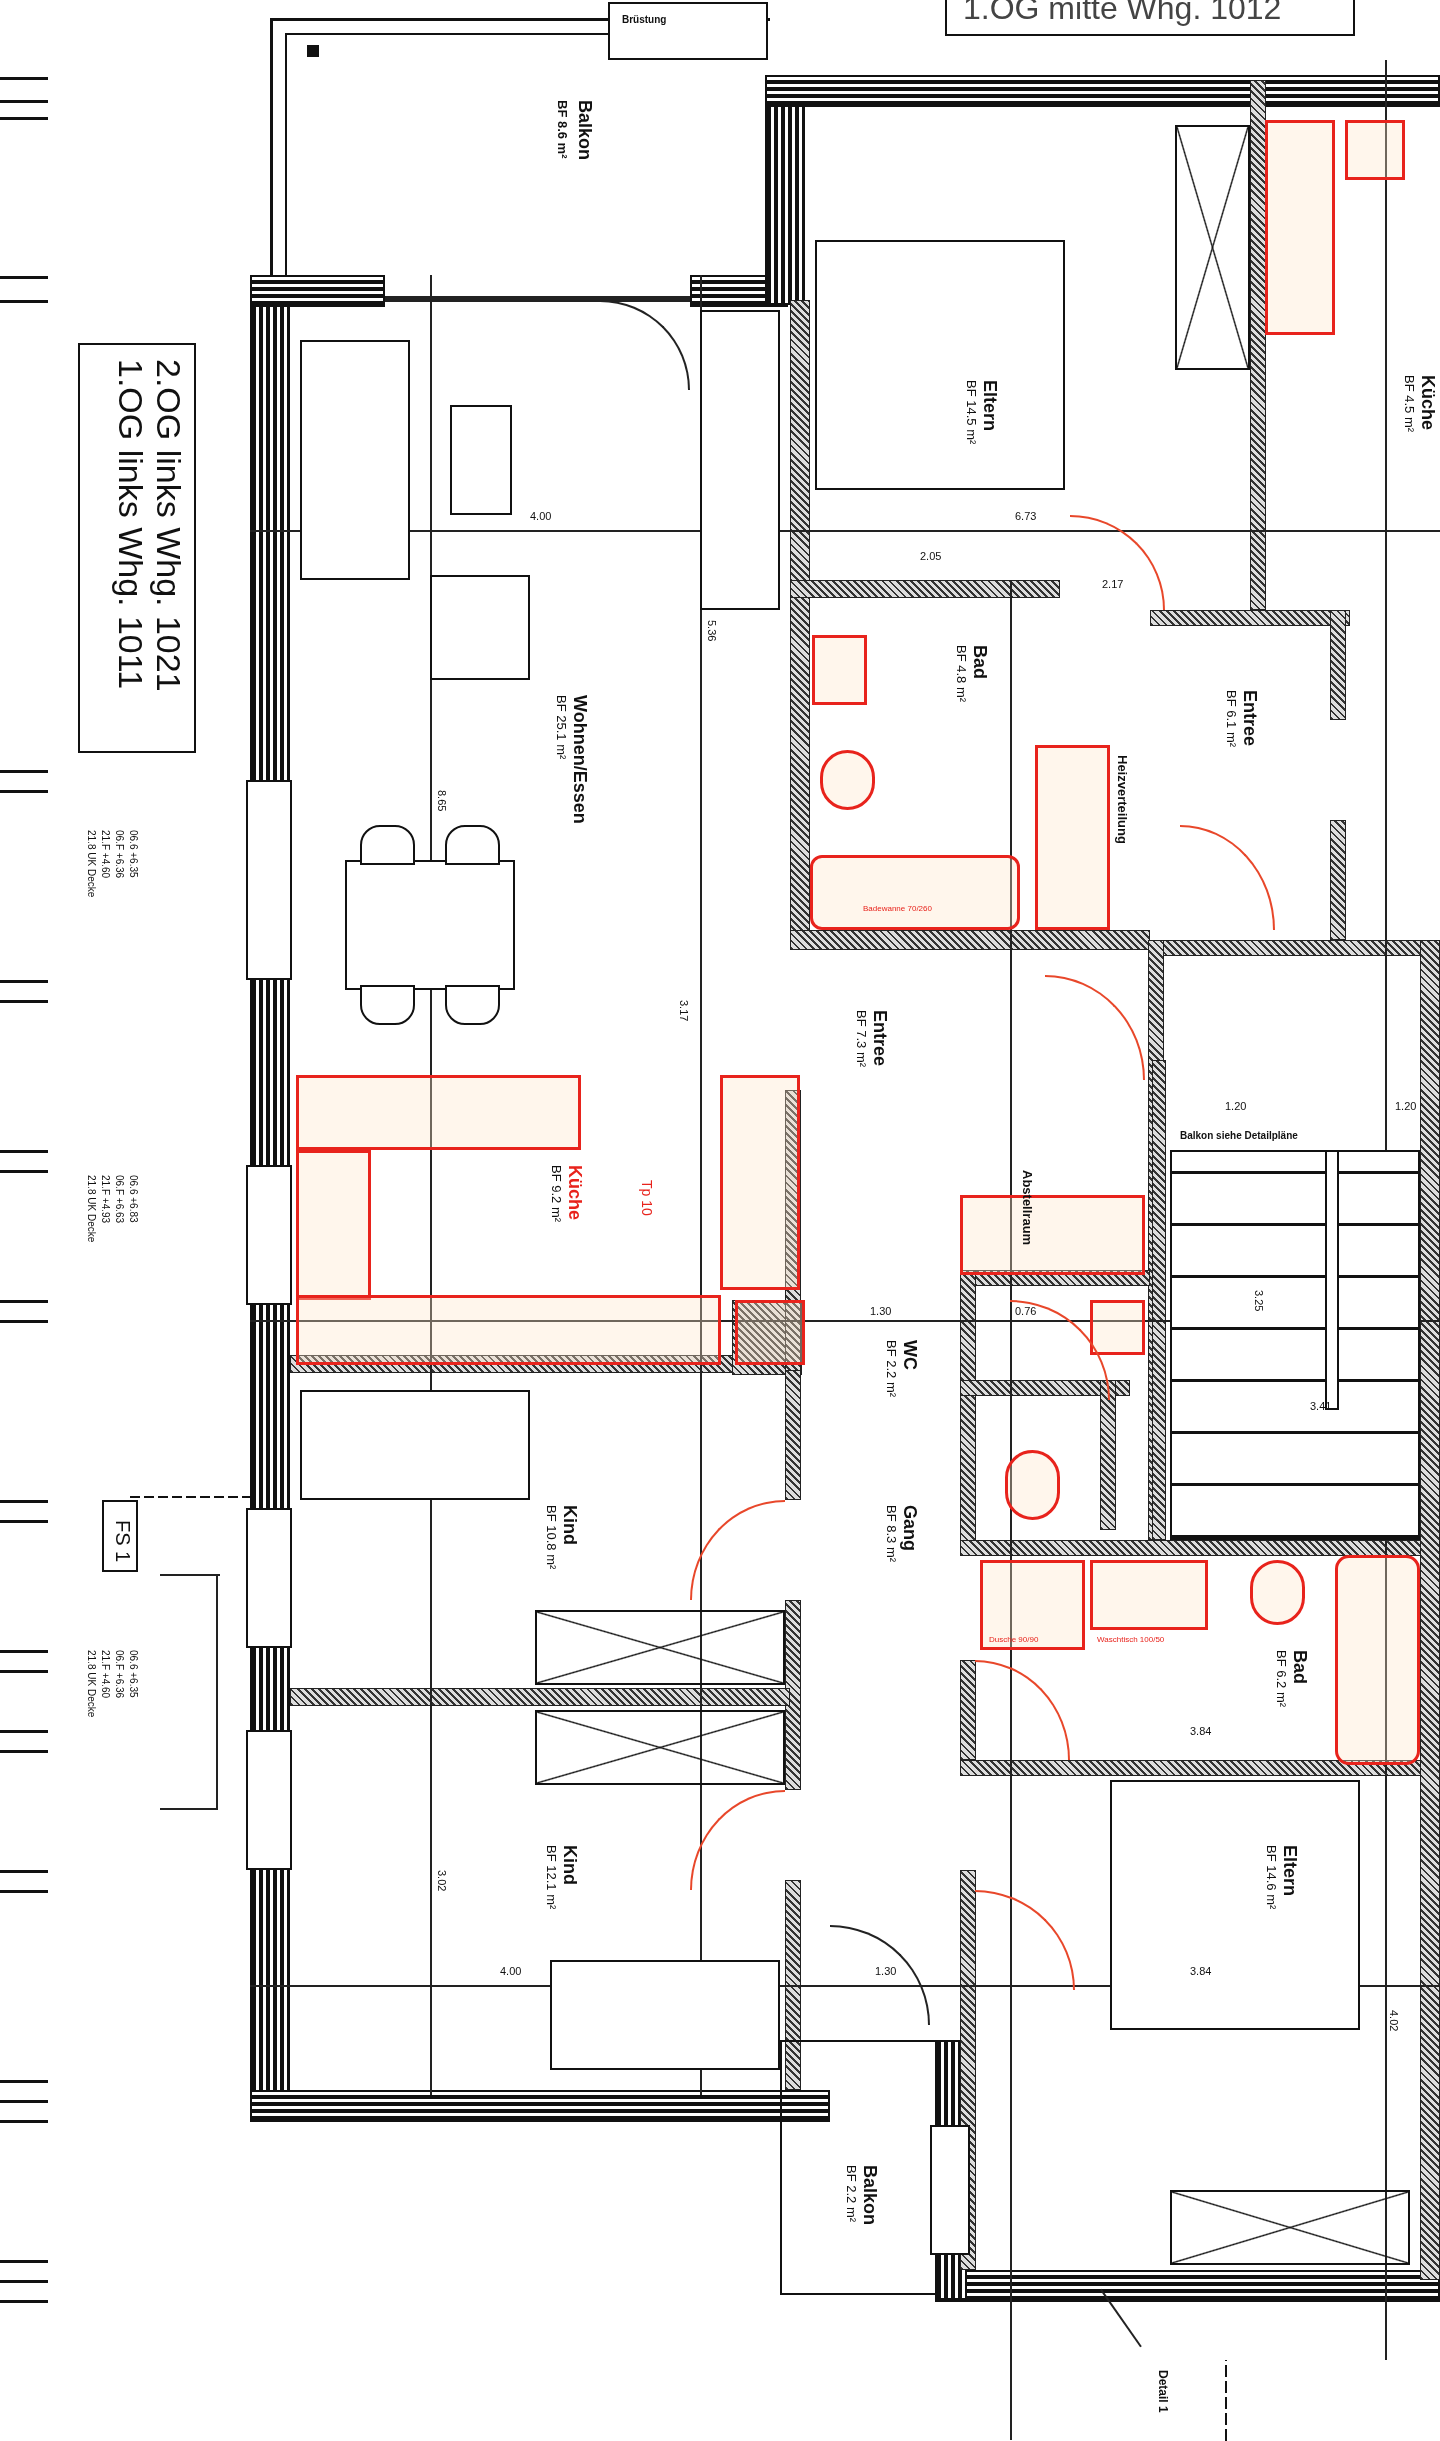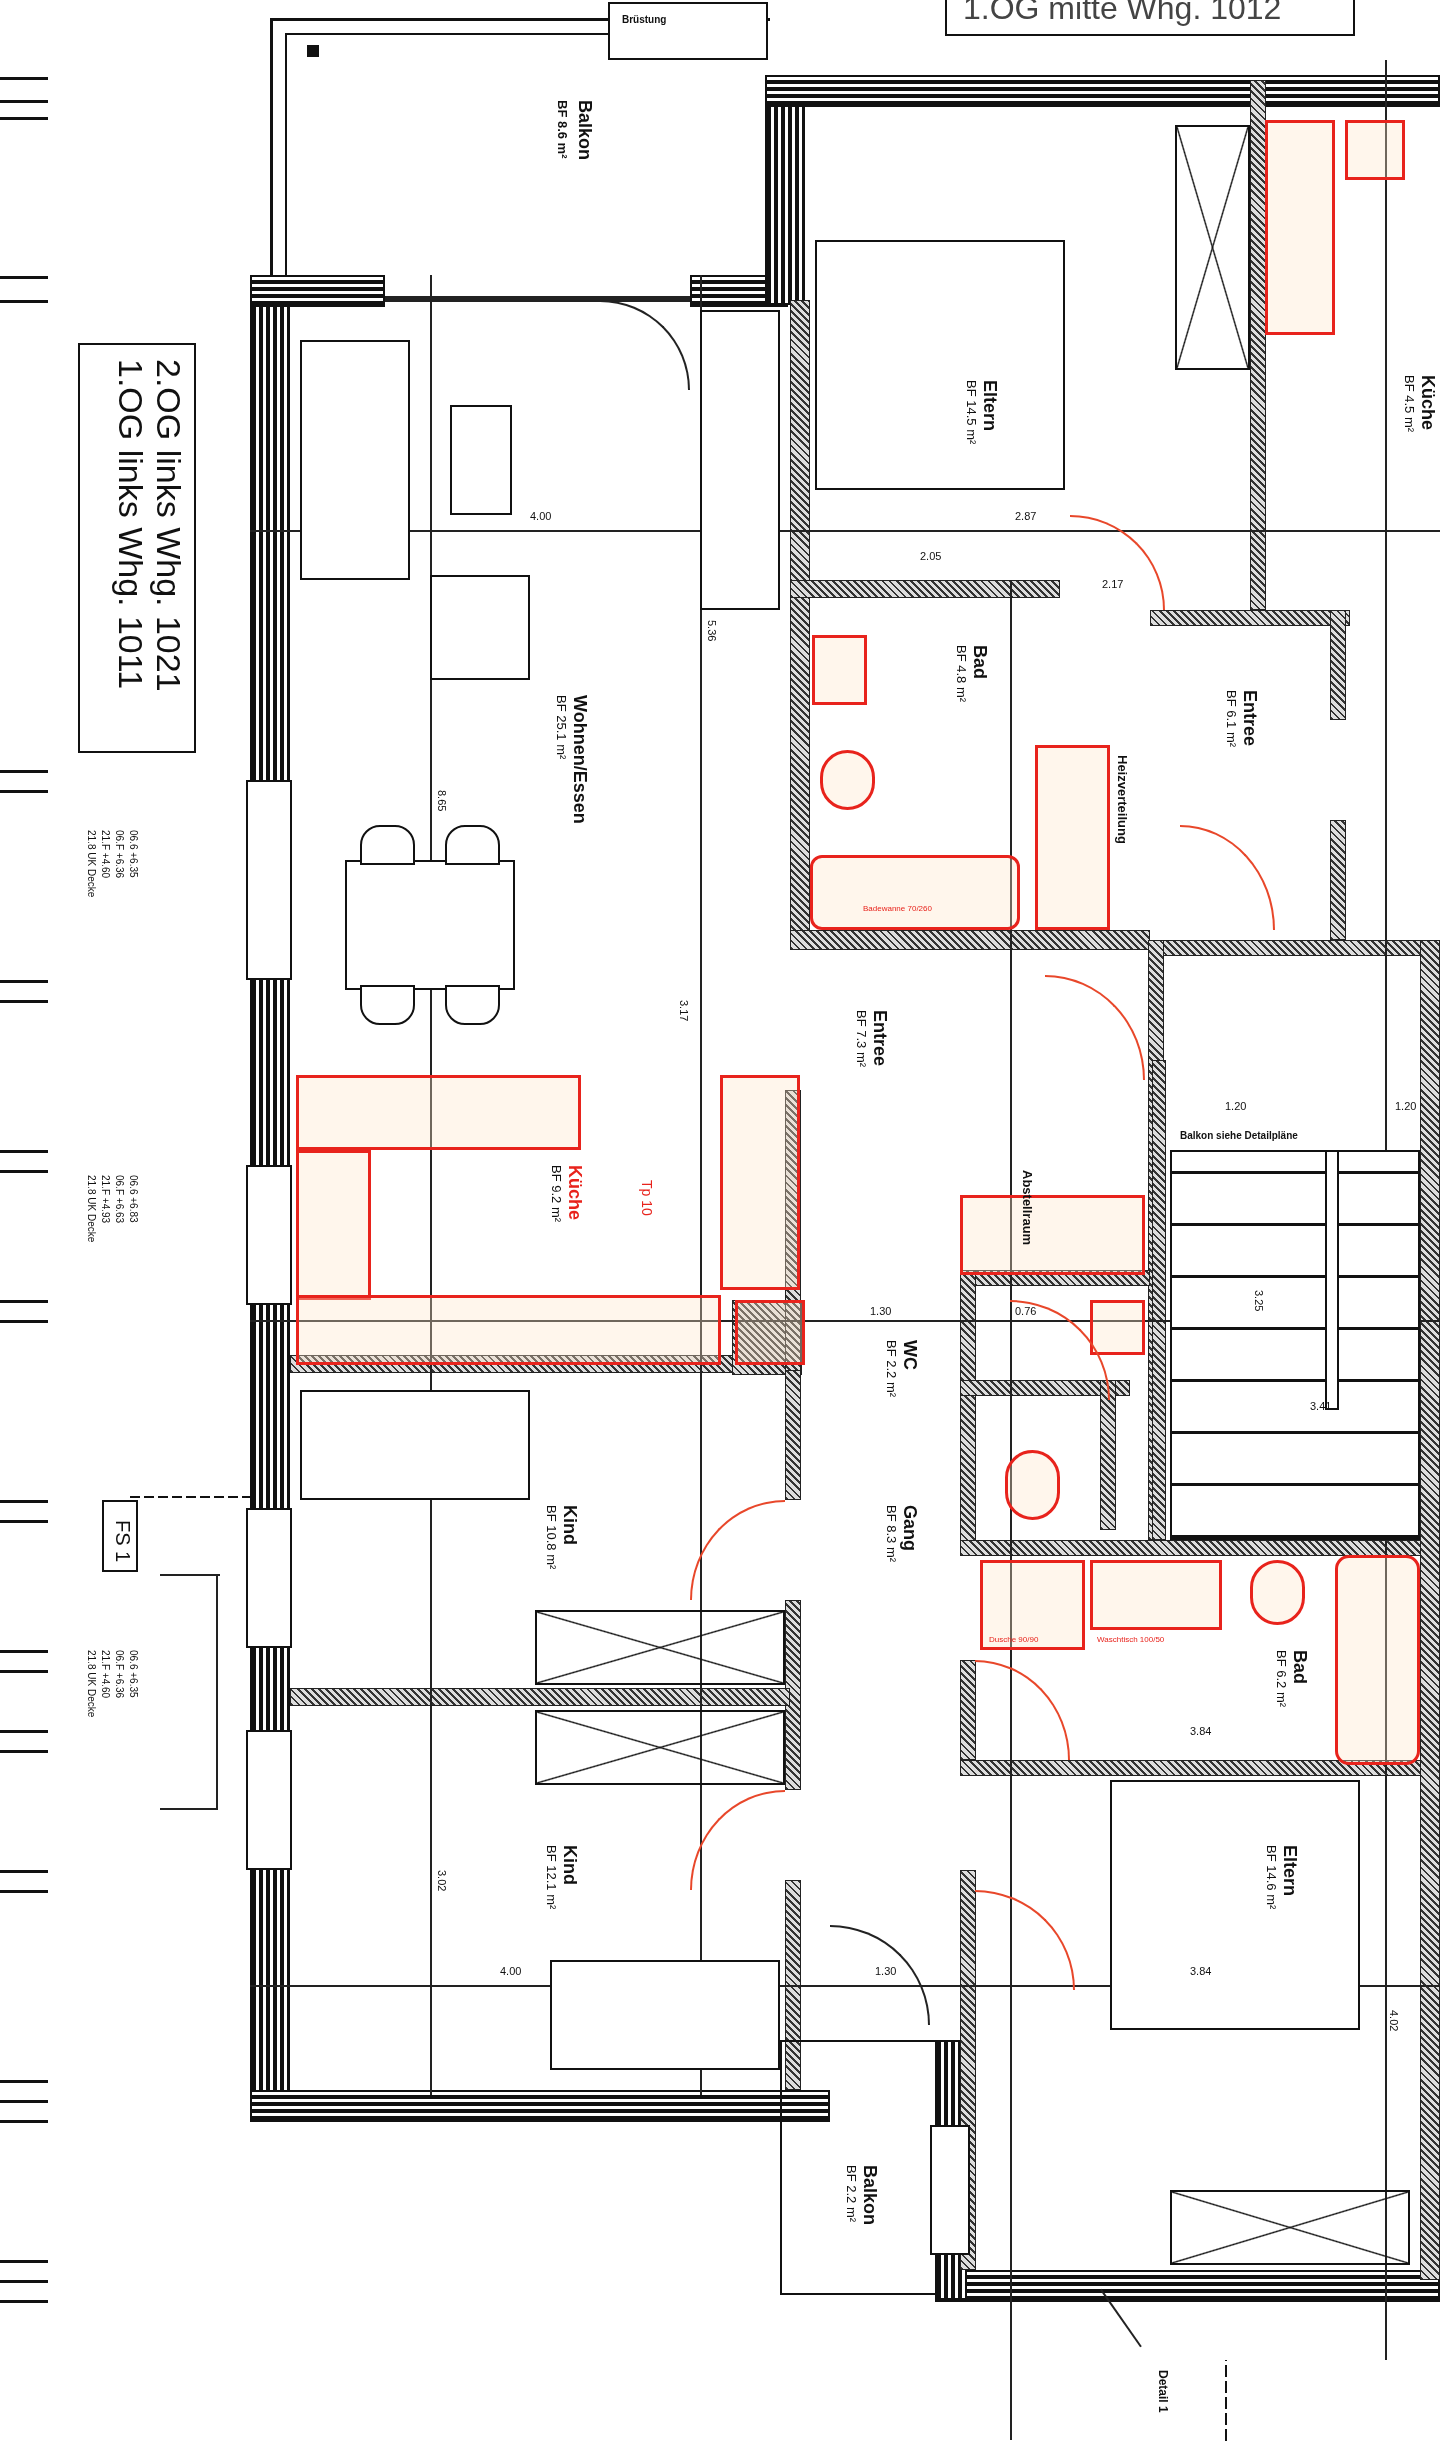--- a/index.html
+++ b/index.html
@@ -183,21 +183,21 @@
   <div style="position:absolute;left:50px;top:46px;font-size:8px;color:#e8231c;">Badewanne 70/260</div>
 </div>
 <div class="red" style="left:1035px;top:745px;width:75px;height:185px;"></div>
 <div class="red" style="left:960px;top:1195px;width:185px;height:80px;"></div>
 <div class="red" style="left:1090px;top:1300px;width:55px;height:55px;"></div>
 <div class="red" style="left:1005px;top:1450px;width:55px;height:70px;border-radius:28px;"></div>
 
 <div class="red" style="left:980px;top:1560px;width:105px;height:90px;padding-left:25px;">
   <div style="position:absolute;left:6px;top:72px;font-size:8px;color:#e8231c;">Dusche 90/90</div>
 </div>
-<div class="red" style="left:1090px;top:1560px;width:132px;height:70px;">
+<div class="red" style="left:1090px;top:1560px;width:118px;height:70px;">
   <div style="position:absolute;left:4px;top:72px;font-size:8px;color:#e8231c;">Waschtisch 100/50</div>
 </div>
 <div class="red" style="left:1250px;top:1560px;width:55px;height:65px;border-radius:28px;"></div>
 <div class="red" style="left:1335px;top:1555px;width:85px;height:210px;border-radius:14px;"></div>
 
 <div class="door" style="left:1070px;top:515px;width:95px;height:95px;"></div>
 <div class="door" style="left:1180px;top:825px;width:95px;height:105px;"></div>
 <div class="door" style="left:1045px;top:975px;width:100px;height:105px;"></div>
 <div class="door" style="left:1010px;top:1300px;width:100px;height:100px;"></div>
 <div class="door" style="left:690px;top:1500px;width:95px;height:100px;transform:scaleX(-1);"></div>
@@ -272,21 +272,21 @@
 <div class="rot" style="left:880px;top:2165px;">
   <div class="lbl">Balkon</div>
   <div class="area">BF 2.2 m²</div>
 </div>
 <div class="rot" style="left:1438px;top:375px;">
   <div class="lbl">Küche</div>
   <div class="area">BF 4.5 m²</div>
 </div>
 
 <div style="position:absolute;left:530px;top:510px;font-size:11px;">4.00</div>
-<div style="position:absolute;left:1015px;top:510px;font-size:11px;">2.87</div>
+<div style="position:absolute;left:1015px;top:510px;font-size:11px;">6.73</div>
 <div style="position:absolute;left:920px;top:550px;font-size:11px;">2.05</div>
 <div style="position:absolute;left:1102px;top:578px;font-size:11px;">2.17</div>
 <div style="position:absolute;left:1225px;top:1100px;font-size:11px;">1.20</div>
 <div style="position:absolute;left:1395px;top:1100px;font-size:11px;">1.20</div>
 <div style="position:absolute;left:870px;top:1305px;font-size:11px;">1.30</div>
 <div style="position:absolute;left:1015px;top:1305px;font-size:11px;">0.76</div>
 <div style="position:absolute;left:1310px;top:1400px;font-size:11px;">3.41</div>
 <div style="position:absolute;left:500px;top:1965px;font-size:11px;">4.00</div>
 <div style="position:absolute;left:875px;top:1965px;font-size:11px;">1.30</div>
 <div style="position:absolute;left:1190px;top:1965px;font-size:11px;">3.84</div>

